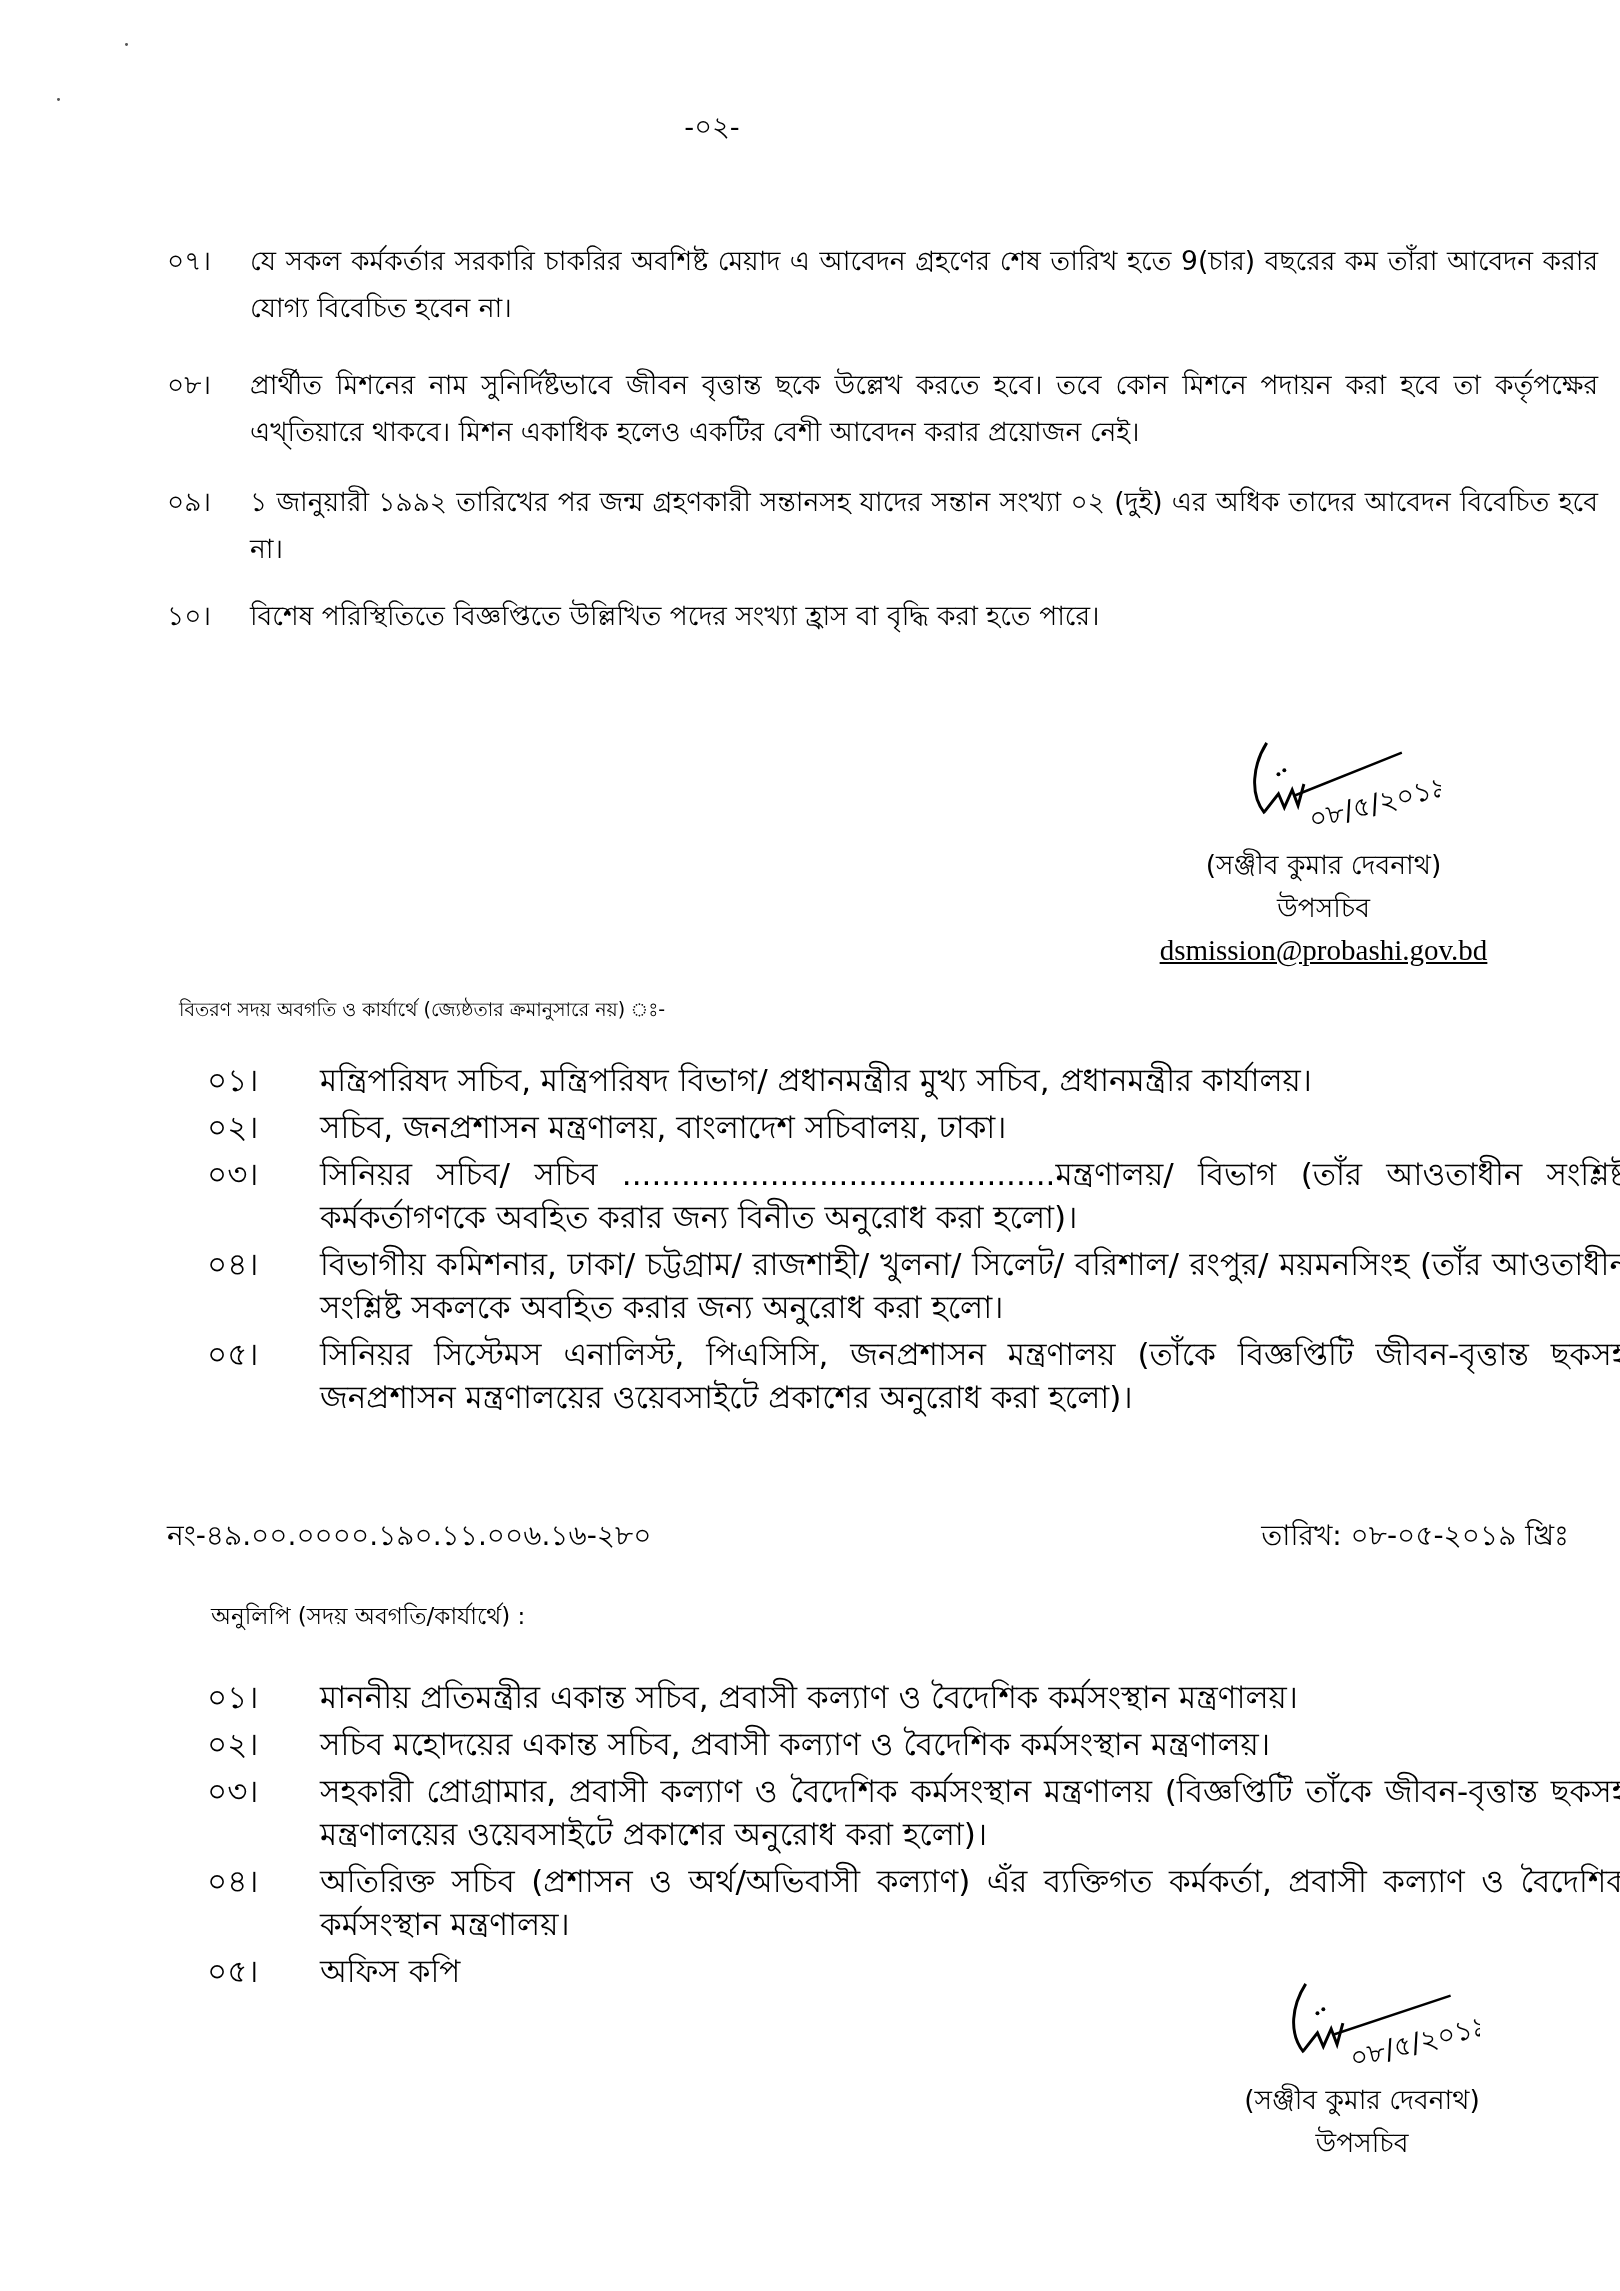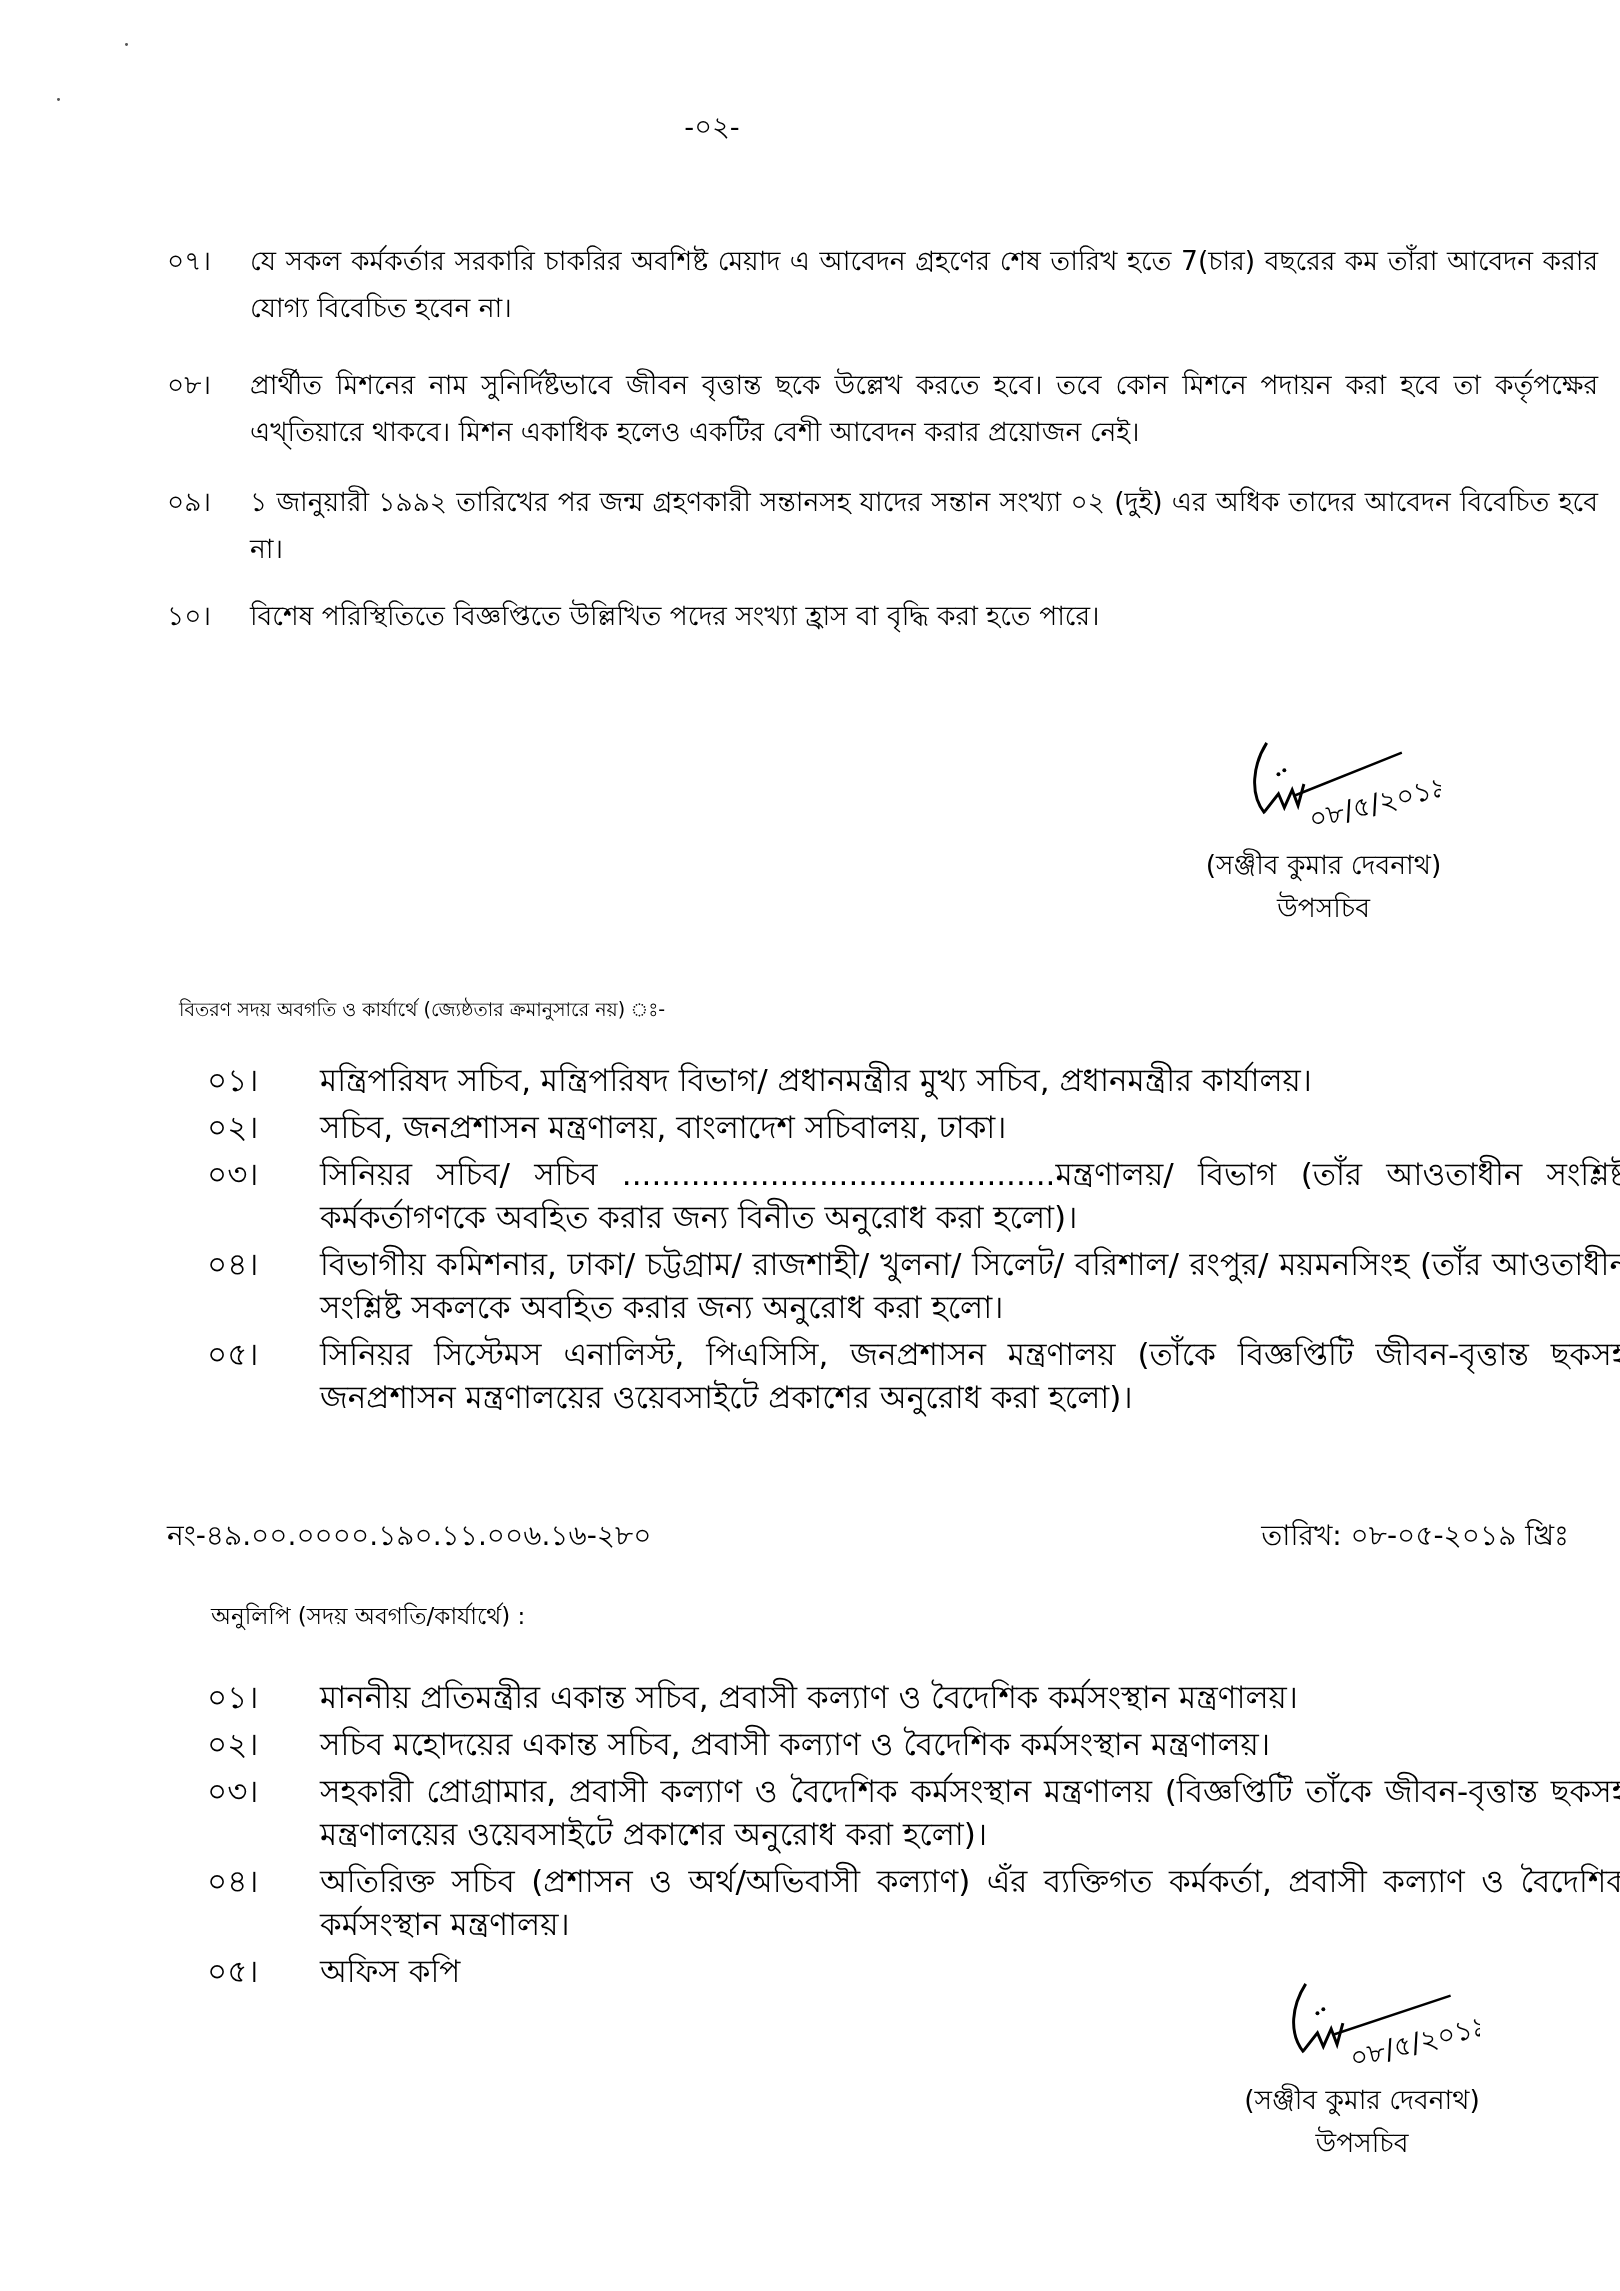--- a/index.html
+++ b/index.html
@@ -26,21 +26,21 @@
 </head>
 <body>
 
 <div class="abs speck" style="left:125px;top:43px;"></div>
 <div class="abs speck" style="left:57px;top:98px;"></div>
 
 <div class="abs pageno">-০২-</div>
 
 <div class="abs para" style="top:237px;">
   <span class="num">০৭।</span>
-  <div class="txt">যে সকল কর্মকর্তার সরকারি চাকরির অবশিষ্ট মেয়াদ এ আবেদন গ্রহণের শেষ তারিখ হতে 7(চার) বছরের কম তাঁরা আবেদন করার যোগ্য বিবেচিত হবেন না।</div>
+  <div class="txt">যে সকল কর্মকর্তার সরকারি চাকরির অবশিষ্ট মেয়াদ এ আবেদন গ্রহণের শেষ তারিখ হতে 9(চার) বছরের কম তাঁরা আবেদন করার যোগ্য বিবেচিত হবেন না।</div>
 </div>
 <div class="abs para" style="top:361px;">
   <span class="num">০৮।</span>
   <div class="txt">প্রার্থীত মিশনের নাম সুনির্দিষ্টভাবে জীবন বৃত্তান্ত ছকে উল্লেখ করতে হবে। তবে কোন মিশনে পদায়ন করা হবে তা কর্তৃপক্ষের এখ্‌তিয়ারে থাকবে। মিশন একাধিক হলেও একটির বেশী আবেদন করার প্রয়োজন নেই।</div>
 </div>
 <div class="abs para" style="top:478px;">
   <span class="num">০৯।</span>
   <div class="txt">১ জানুয়ারী ১৯৯২ তারিখের পর জন্ম গ্রহণকারী সন্তানসহ যাদের সন্তান সংখ্যা ০২ (দুই) এর অধিক তাদের আবেদন বিবেচিত হবে না।</div>
 </div>
 <div class="abs para" style="top:592px;">
@@ -52,20 +52,21 @@
   <svg width="235" height="118" viewBox="0 0 240 120" style="font-size:27px">
     <path d="M62 18 C48 40,44 70,60 90" stroke="#000" stroke-width="3" fill="none"></path>
     <path d="M60 88 L74 70 L80 84 L88 66 L94 82 L100 60" stroke="#000" stroke-width="3" fill="none"></path>
     <path d="M90 72 L200 28" stroke="#000" stroke-width="2.5" fill="none"></path>
     <circle cx="74" cy="50" r="2" fill="#000"></circle>
       <circle cx="80" cy="46" r="2" fill="#000"></circle>
     <text x="108" y="106" font-size="28" font-family="DejaVu Sans, sans-serif" transform="rotate(-14 108 106)">০৮/৫/২০১৯</text>
   </svg>
   <div>(সঞ্জীব কুমার দেবনাথ)</div>
   <div>উপসচিব</div>
+  <div class="email">dsmission@probashi.gov.bd</div>
 </div>
 
 <div class="abs dist-head">বিতরণ সদয় অবগতি ও কার্যার্থে  (জ্যেষ্ঠতার ক্রমানুসারে নয়)  ঃ-</div>
 <div class="abs list" style="top:1059px;">
   <div class="item">
     <span class="num">০১।</span>
     <div class="txt">মন্ত্রিপরিষদ সচিব, মন্ত্রিপরিষদ বিভাগ/ প্রধানমন্ত্রীর মুখ্য সচিব, প্রধানমন্ত্রীর কার্যালয়।</div>
   </div>
   <div class="item">
     <span class="num">০২।</span>

